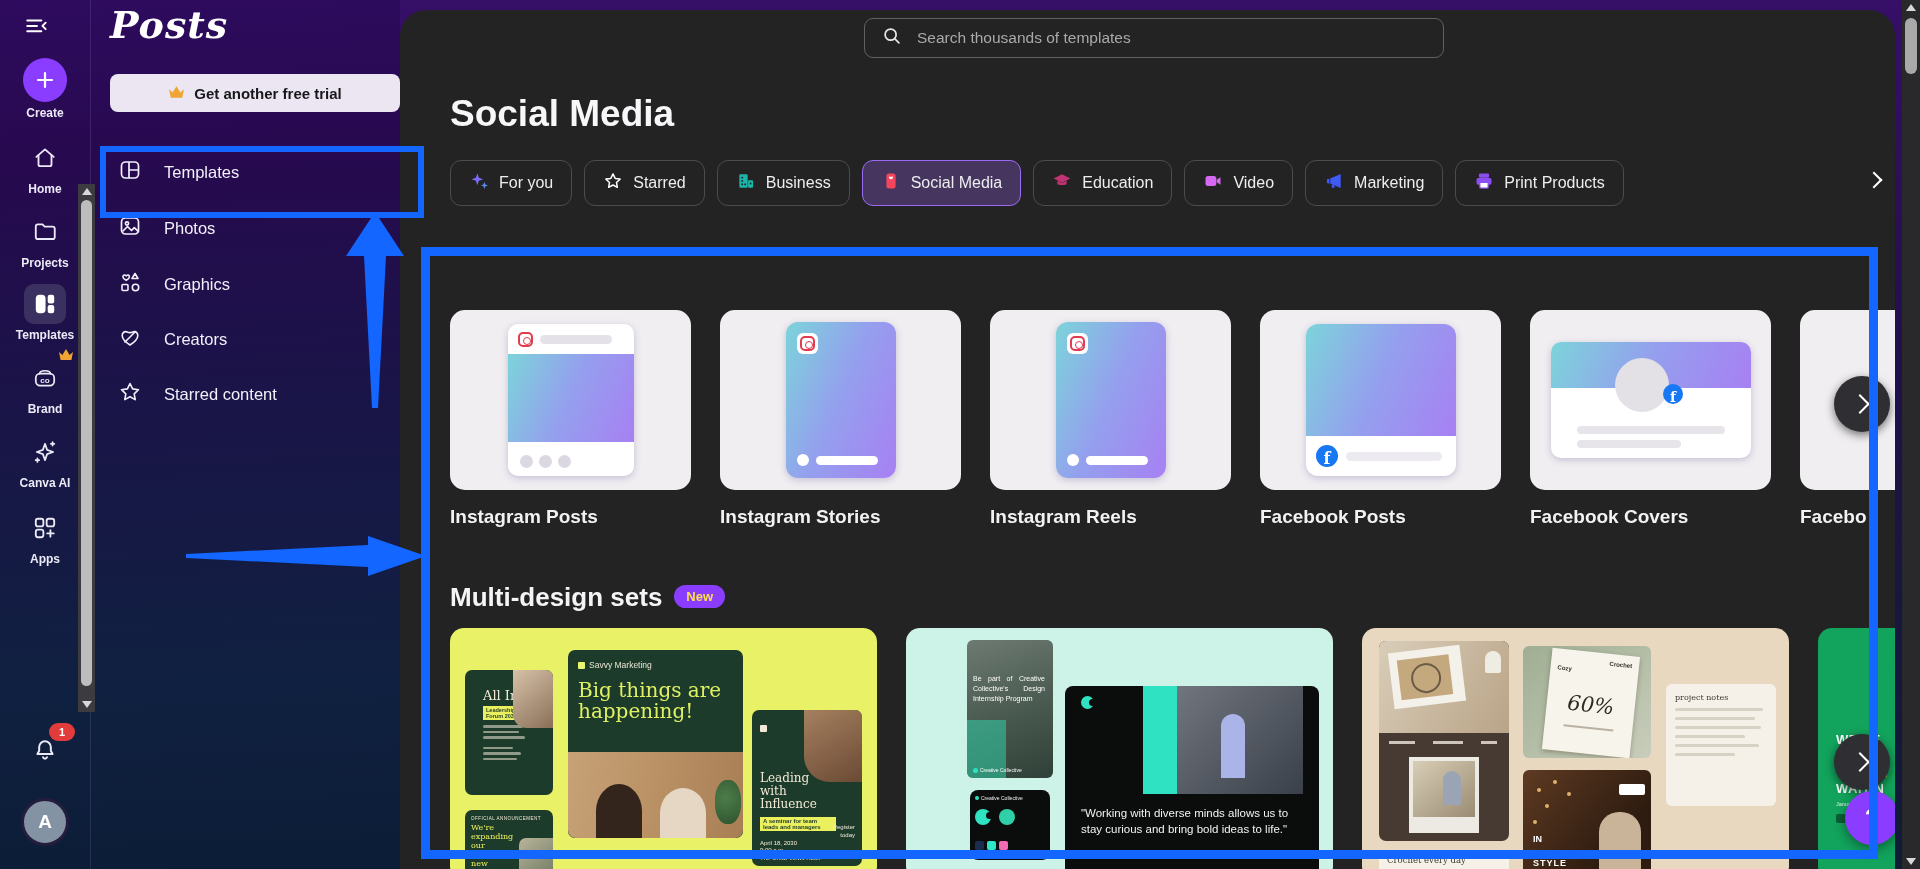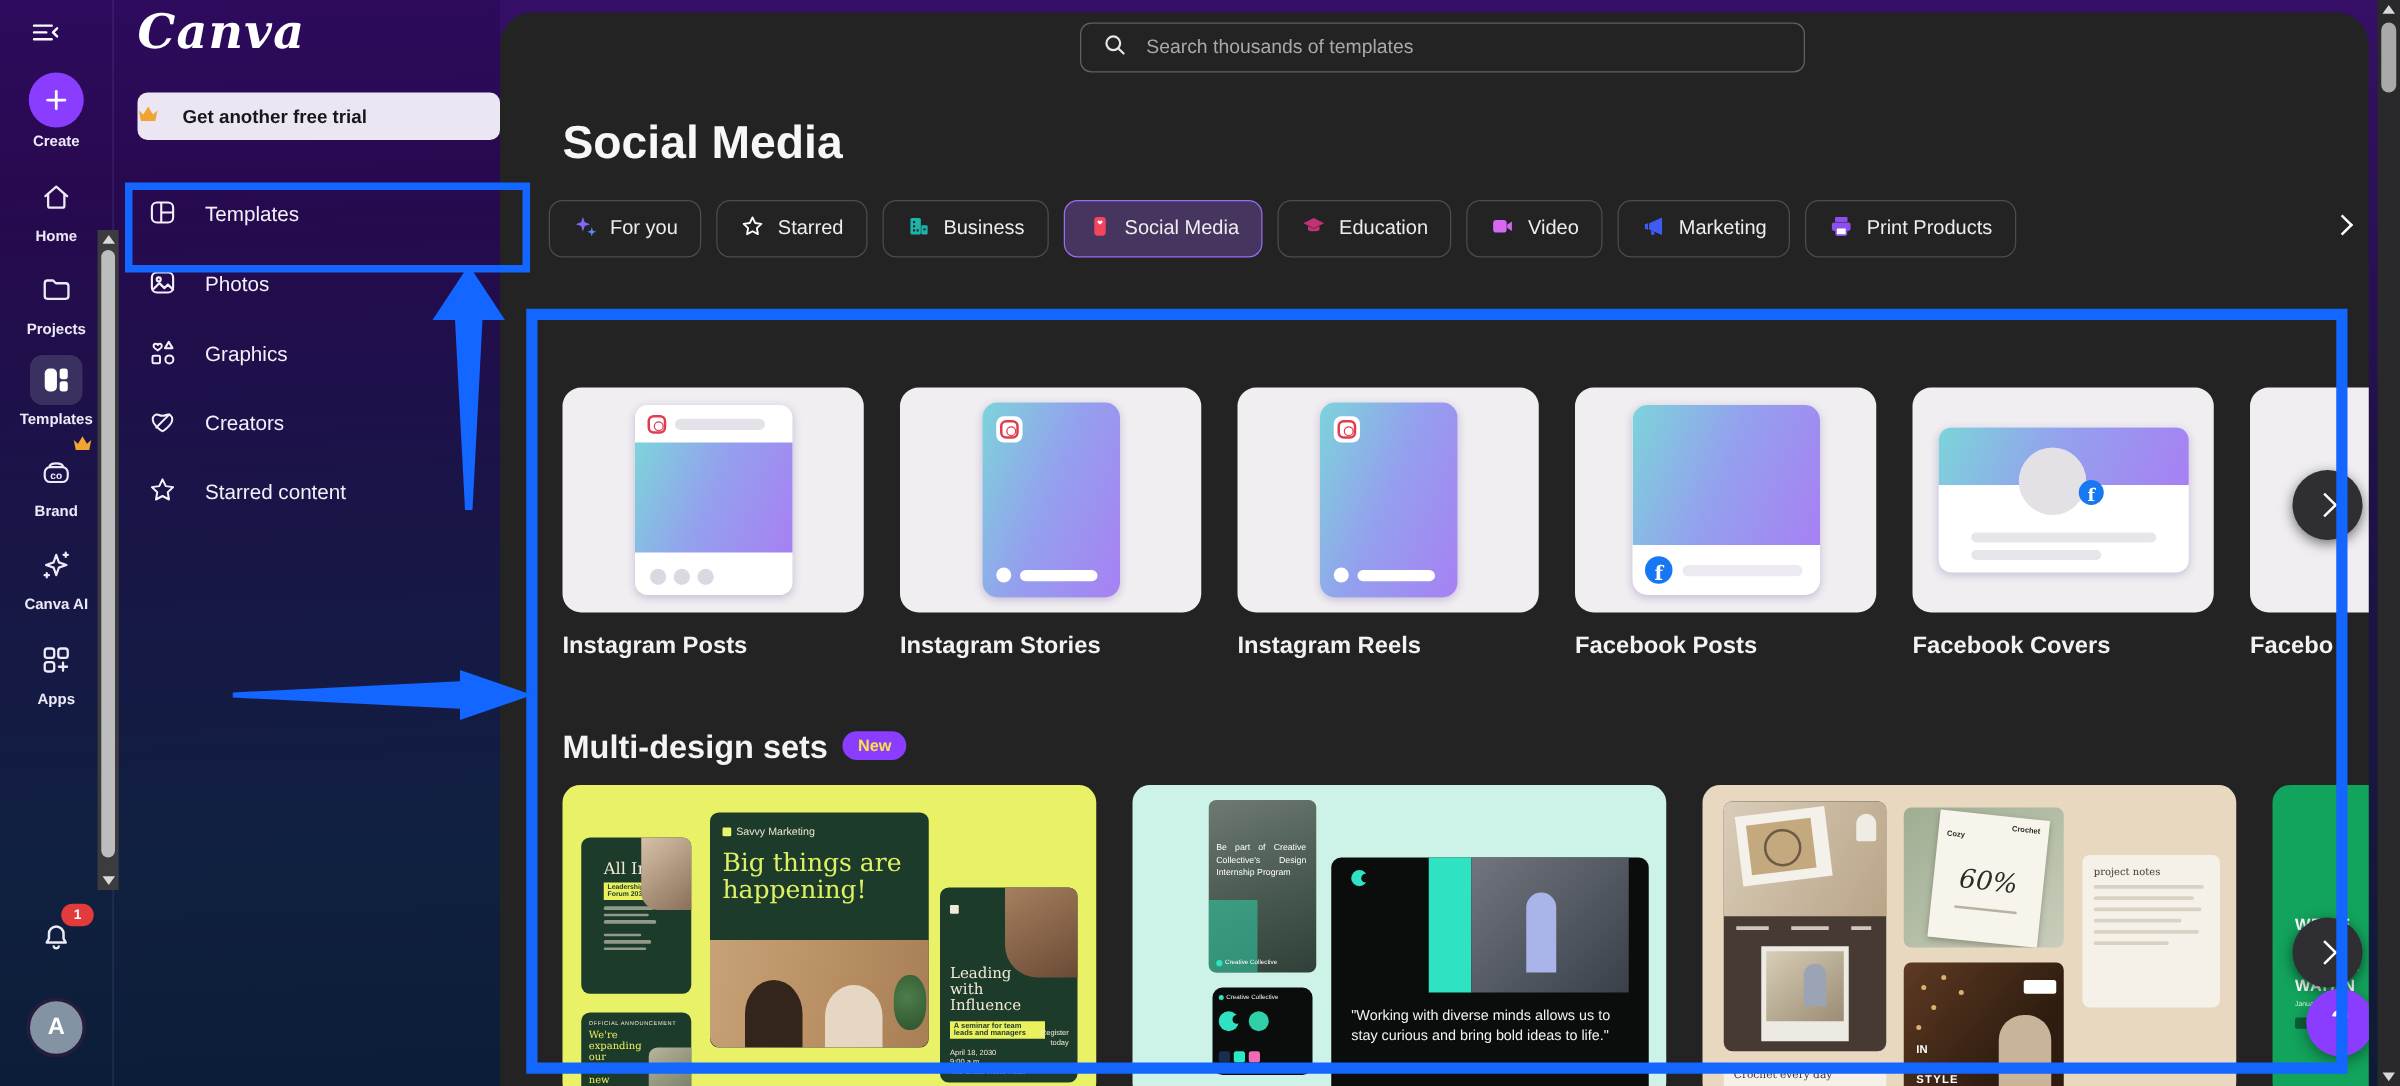--- a/index.html
+++ b/index.html
@@ -20,38 +20,38 @@
          color:#fff;font-size:11px;font-weight:700;display:flex;align-items:center;justify-content:center;padding:0 4px;}
   .crown-mini{position:absolute;top:-10px;right:-8px;}
   .avatar{width:42px;height:42px;border-radius:50%;background:#8493a3;border:3px solid #241d3d;
           color:#fff;font-size:19px;font-weight:700;display:flex;align-items:center;justify-content:center;}
   .hamburger{position:absolute;left:24px;top:14px;}
   
   .panel{position:absolute;left:90px;top:0;width:310px;height:869px;z-index:2;}
   .logo{position:absolute;left:20px;top:2px;font-family:"DejaVu Serif",serif;font-style:italic;font-weight:700;
         font-size:38px;color:#ffffff;letter-spacing:1px;}
   .trial-btn{position:absolute;left:20px;top:74px;width:290px;height:38px;background:#ebe6f1;border-radius:8px;
-             display:flex;align-items:center;gap:19px;font-size:15px;font-weight:700;color:#18181c;cursor:pointer;}
+             display:flex;align-items:center;justify-content:center;gap:9px;font-size:15px;font-weight:700;color:#18181c;cursor:pointer;}
   .menu-item{position:absolute;left:0;width:310px;height:44px;display:flex;align-items:center;padding-left:28px;
              box-sizing:border-box;gap:22px;font-size:16.5px;font-weight:500;color:#f2f0fa;cursor:pointer;}
   
   .pscroll{position:absolute;left:78px;top:184px;width:17px;height:528px;background:#3b3b40;z-index:6;}
   .pscroll .thumb{position:absolute;left:3px;top:16px;width:11px;height:486px;background:#bdbdbd;border-radius:6px;}
   .tri{width:0;height:0;position:absolute;left:3.5px;}
   .tri.up{top:4px;border-left:5px solid transparent;border-right:5px solid transparent;border-bottom:7px solid #d8d8d8;}
   .tri.down{bottom:4px;border-left:5px solid transparent;border-right:5px solid transparent;border-top:7px solid #d8d8d8;}
   
   .main{position:absolute;left:400px;top:10px;width:1495px;height:880px;background:#232323;
         border-radius:26px 26px 0 0;overflow:hidden;z-index:2;}
   .search{position:absolute;left:464px;top:8px;width:580px;height:40px;border:1px solid #616161;border-radius:9px;
           display:flex;align-items:center;gap:12px;padding:0 16px;box-sizing:border-box;}
   .search input{flex:1;background:transparent;border:none;outline:none;color:#d8d8d8;font-size:15.5px;font-family:inherit;}
   .search input::placeholder{color:#a9a9a9;}
   .title{position:absolute;left:50px;top:58px;font-size:37px;font-weight:700;color:#f7f6f8;}
-  .chips{position:absolute;left:39px;top:150px;display:flex;gap:12px;}
+  .chips{position:absolute;left:50px;top:150px;display:flex;gap:12px;}
   .chip{height:44px;padding:0 18px;border:1px solid #4c4c4c;border-radius:11px;display:flex;align-items:center;gap:10px;
         color:#ededef;font-size:16px;white-space:nowrap;cursor:pointer;flex:none;background:transparent;}
   .chip.selected{background:#46355f;border-color:#9a6cf5;}
   .chips-chev{position:absolute;left:1468px;top:164px;width:16px;height:16px;z-index:10;}
   .chev-glyph{display:block;width:10px;height:10px;border-right:2.5px solid #fff;border-top:2.5px solid #fff;transform:rotate(45deg);}
   .sec-heading{position:absolute;color:#f4f3f5;font-weight:700;font-size:26px;}
   .badge-new{display:inline-block;margin-left:12px;vertical-align:5px;background:#8b3dff;color:#fde047;font-size:13px;
              font-weight:700;padding:4px 12px;border-radius:999px;}
   
   .cat-card{position:absolute;top:300px;width:241px;height:180px;background:#f0eef1;border-radius:15px;overflow:hidden;cursor:pointer;}
@@ -239,21 +239,21 @@
         <span class="badge">1</span>
       </span>
     </div>
 
     <div class="rail-item" style="top:798px">
       <span class="avatar">A</span>
     </div>
   </aside>
 
   <section class="panel">
-    <div class="logo">Canva</div>
+    <div class="logo">Posts</div>
 
     <div class="trial-btn">
       <span>
         <svg width="17" height="14" viewBox="0 0 16 13" fill="#f0a432">
             <path d="M1 4l3.4 3L8 1l3.6 6L15 4l-1.6 8H2.6z"></path>
           </svg>
       </span>
       <span>Get another free trial</span>
     </div>
 

